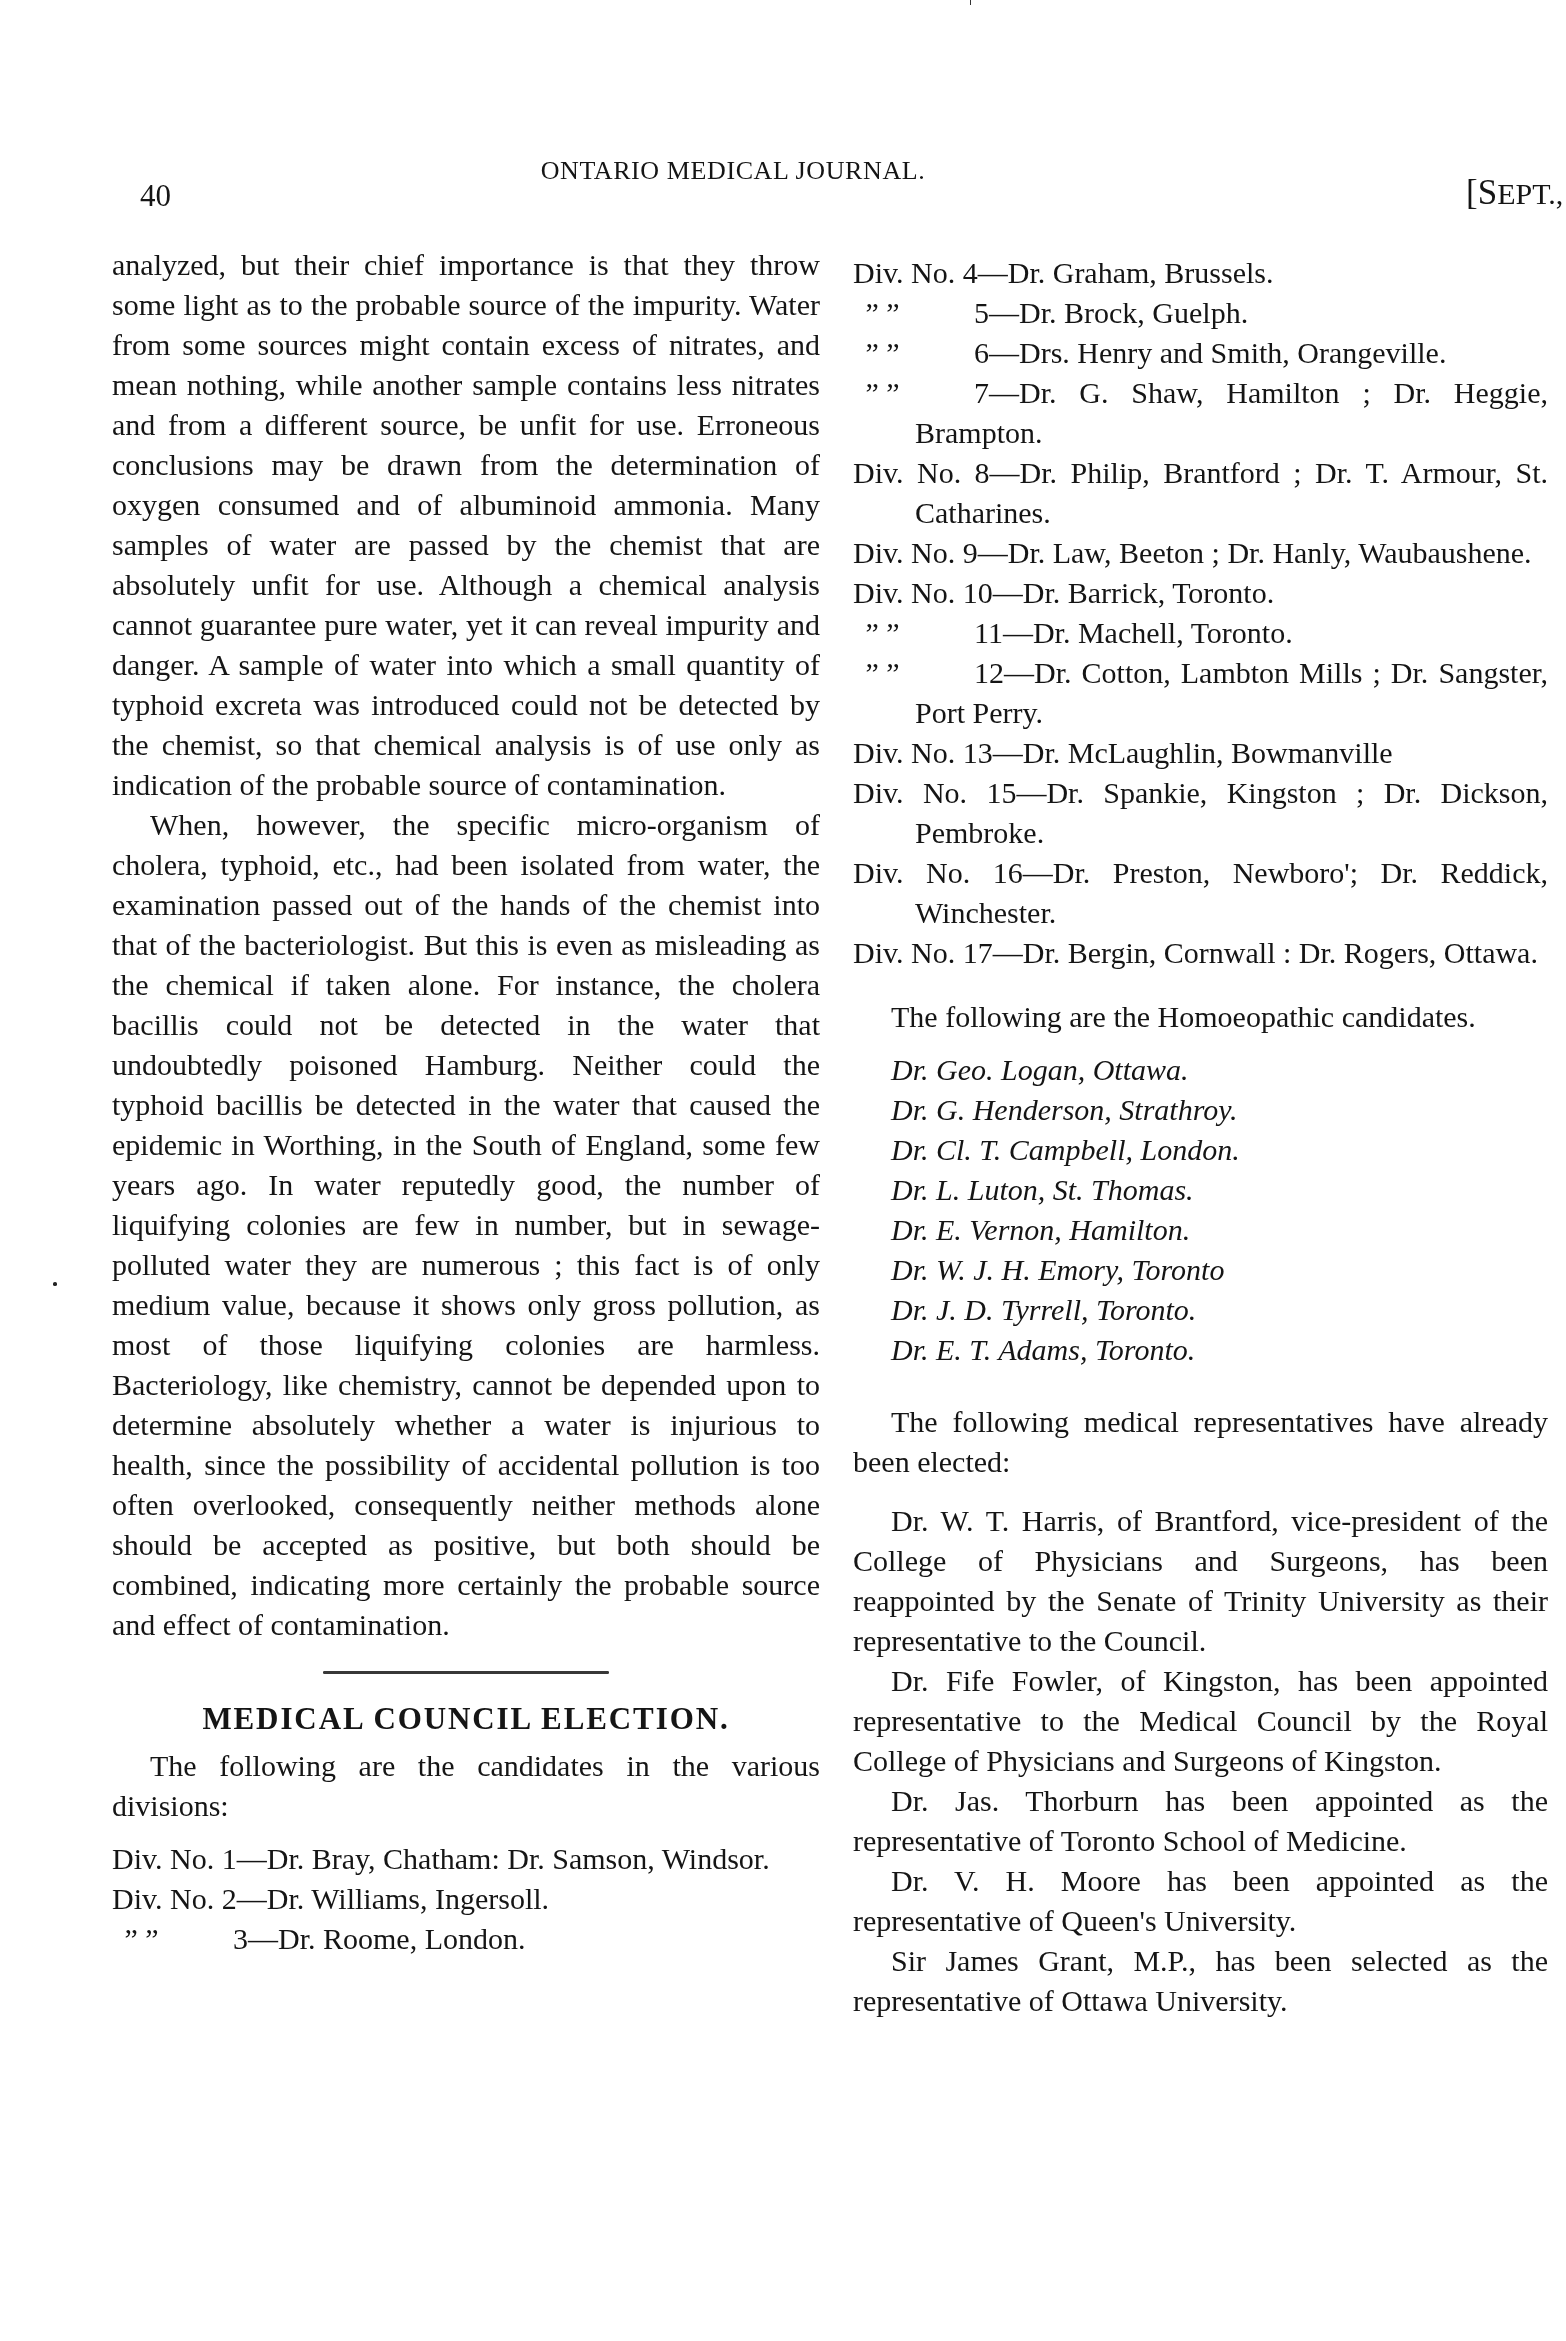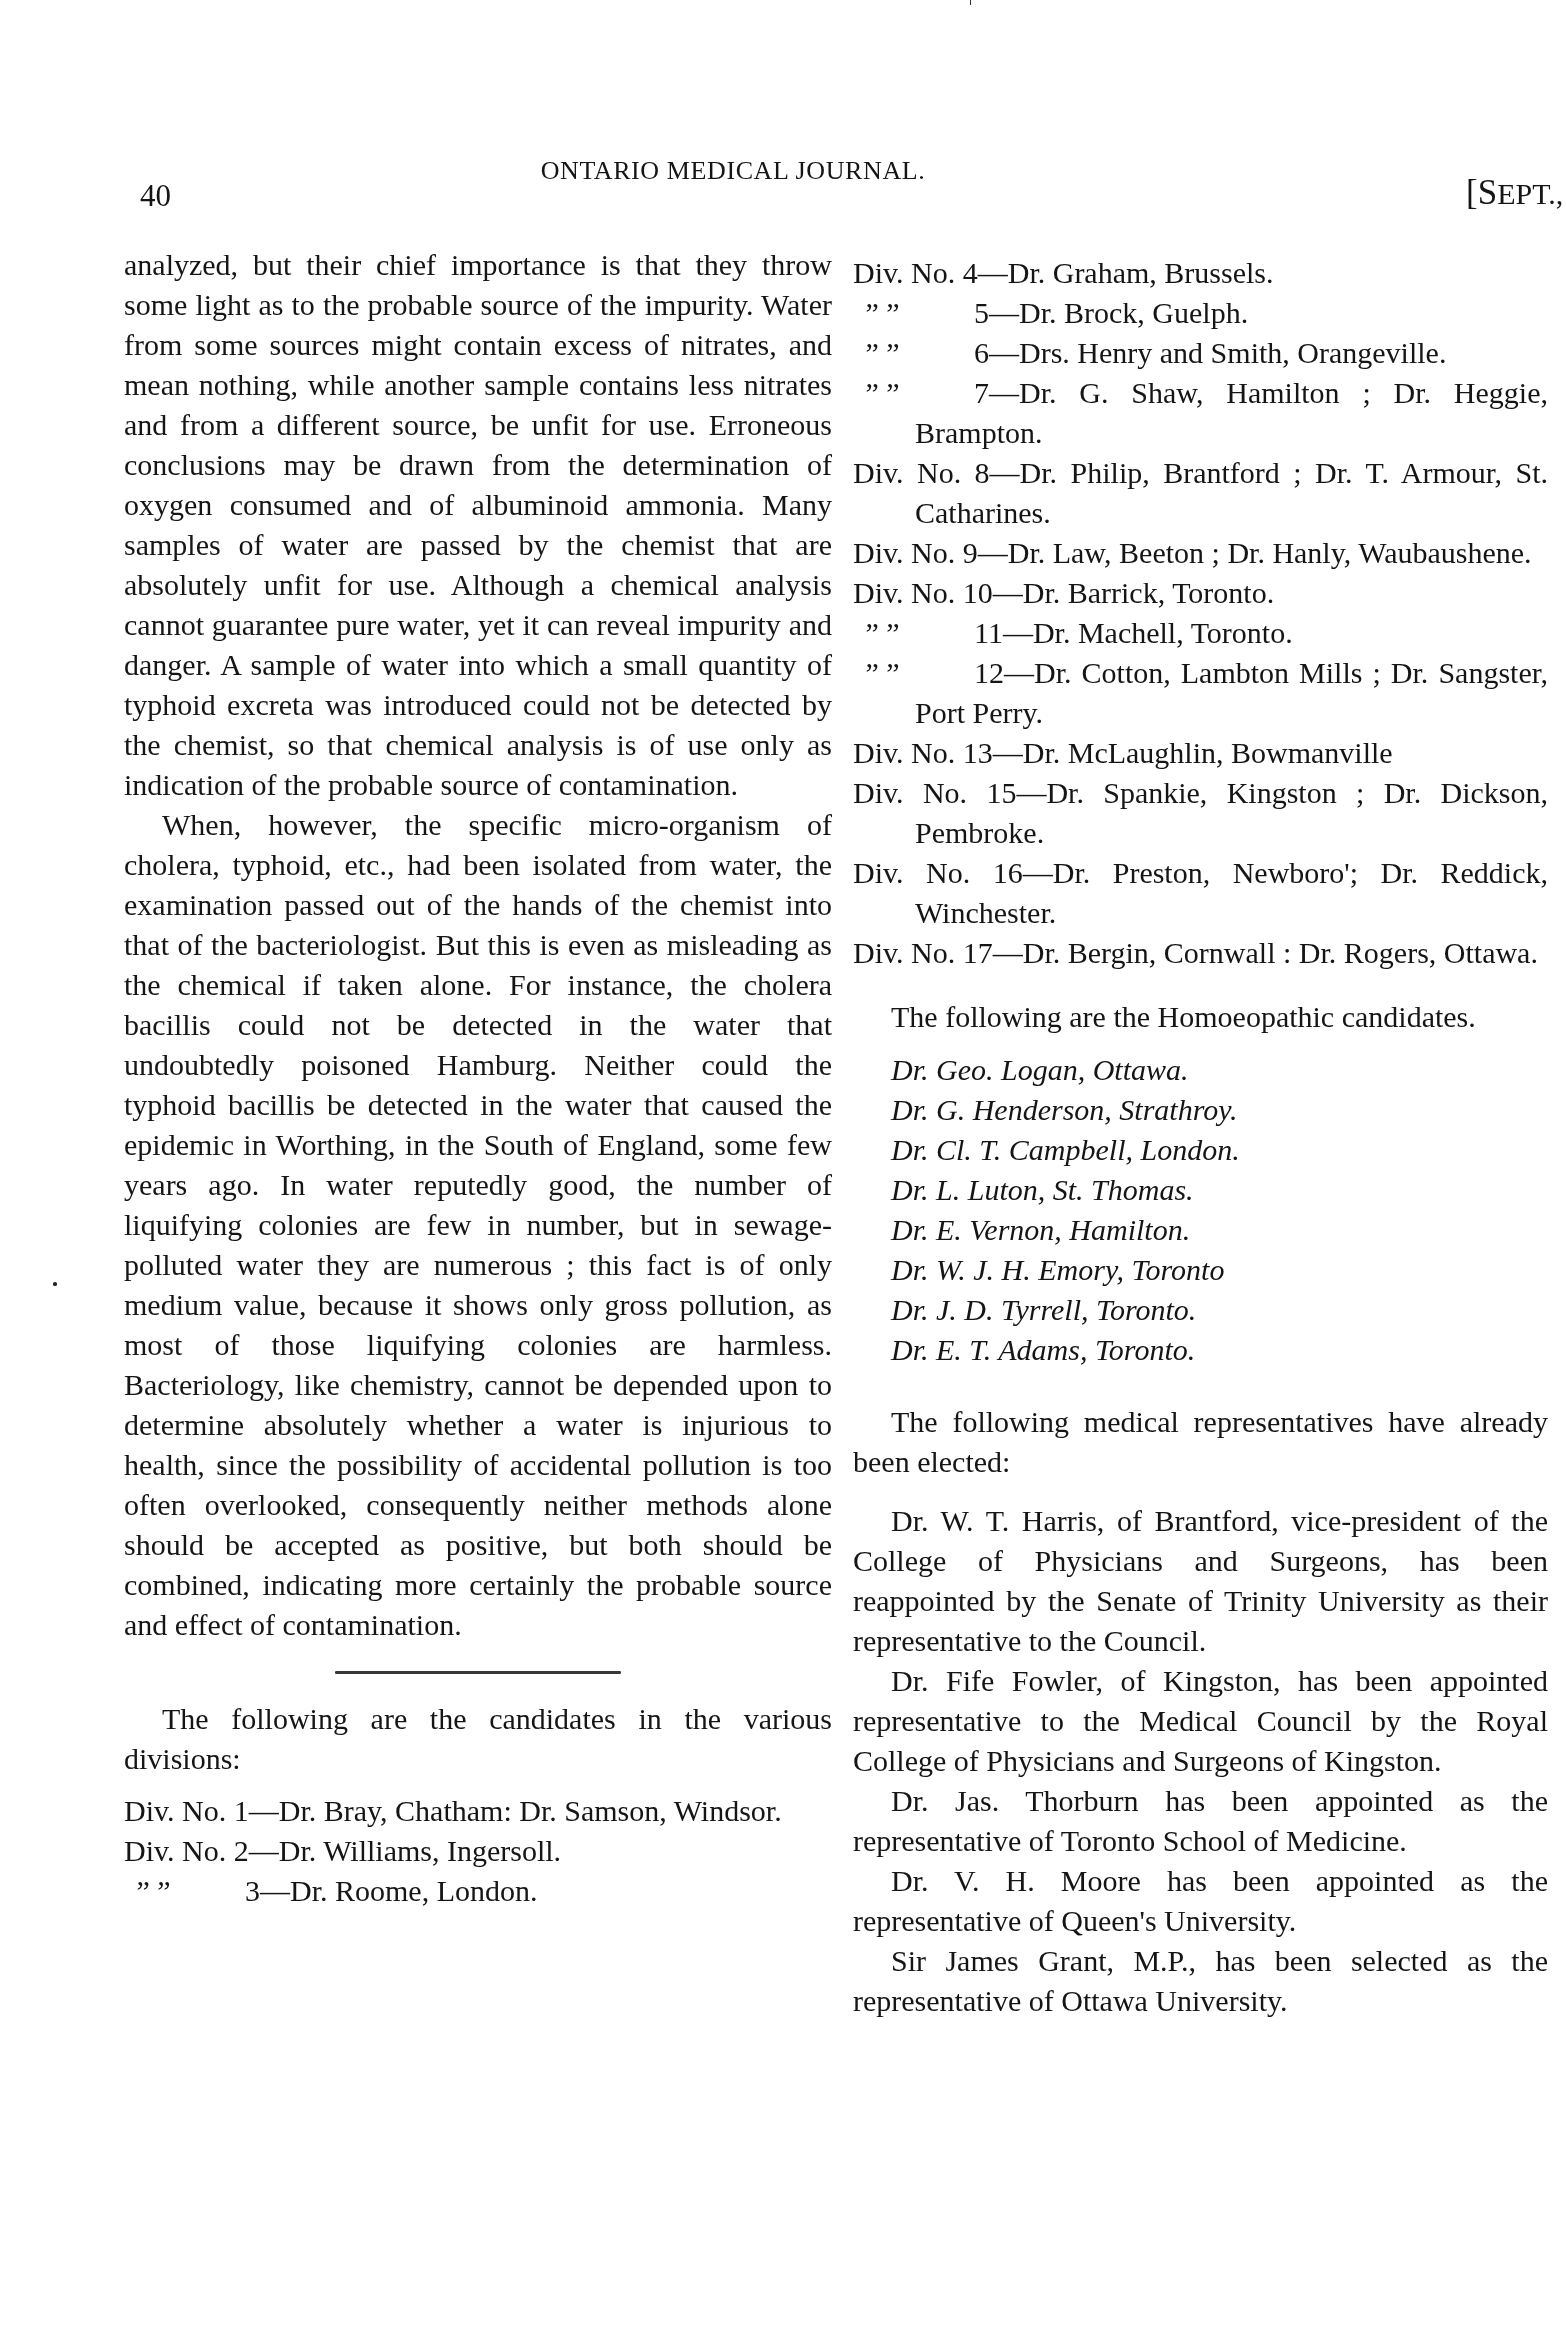--- a/index.html
+++ b/index.html
@@ -10,21 +10,21 @@
   }
   .header {
     position: absolute; left: 0; top: 0; width: 1566px; height: 248px;
   }
   .page-num { position: absolute; left: 140px; top: 178px; font-size: 31px; }
   .journal-title { position: absolute; left: 0; width: 1566px; top: 156px; text-align: center; font-size: 26px; letter-spacing: 0.6px; }
   .journal-title span { display: inline-block; transform: translateX(-50px); }
   .month { position: absolute; left: 1466px; top: 173px; font-size: 35px; }
   .month .sc { font-size: 30px; }
   .col { position: absolute; top: 245px; font-size: 30px; line-height: 40px; }
-  .col-left { left: 124px; width: 708px; }
+  .col-left { left: 112px; width: 708px; }
   .col-right { left: 853px; width: 695px; }
   .para { text-align: justify; text-align-last: left; margin: 0; }
   .indent { text-indent: 38px; }
   .rule { width: 286px; height: 3.1px; background: #222; margin: 26px auto 25px auto; border-radius: 1.2px; opacity: 0.9; }
   .section-title { text-align: center; font-size: 31px; letter-spacing: 1.9px; margin: 0 0 7.4px 0; }
   .list { margin: 12.4px 0 0 0; padding: 0; list-style: none; }
   .list li { padding-left: 62px; text-indent: -62px; text-align: justify; text-align-last: left; }
   .list li .ditto { display: inline-block; width: 62px; text-indent: 0; padding-left: 12.4px; box-sizing: border-box; }
   .list li .ditto2 { display: inline-block; width: 59px; text-indent: 0; padding-left: 7.4px; box-sizing: border-box; }
   .homeo-intro { margin: 23.6px 0 0 0; text-indent: 38px; }
@@ -45,20 +45,21 @@
   <div class="journal-title"><span>ONTARIO MEDICAL JOURNAL.</span></div>
   <div class="month"><span>[S</span><span class="sc">EPT.,</span></div>
 </div>
 
 <div class="col col-left">
   <p class="para">analyzed, but their chief importance is that they throw some light as to the probable source of the impurity. Water from some sources might contain excess of nitrates, and mean nothing, while another sample contains less nitrates and from a different source, be unfit for use. Erroneous conclusions may be drawn from the determination of oxygen consumed and of albuminoid ammonia. Many samples of water are passed by the chemist that are absolutely unfit for use. Although a chemical analysis cannot guarantee pure water, yet it can reveal impurity and danger. A sample of water into which a small quantity of typhoid excreta was introduced could not be detected by the chemist, so that chemical analysis is of use only as indication of the probable source of contamination.</p>
   <p class="para indent">When, however, the specific micro-organism of cholera, typhoid, etc., had been isolated from water, the examination passed out of the hands of the chemist into that of the bacteriologist. But this is even as misleading as the chemical if taken alone. For instance, the cholera bacillis could not be detected in the water that undoubtedly poisoned Hamburg. Neither could the typhoid bacillis be detected in the water that caused the epidemic in Worthing, in the South of England, some few years ago. In water reputedly good, the number of liquifying colonies are few in number, but in sewage-polluted water they are numerous ; this fact is of only medium value, because it shows only gross pollution, as most of those liquifying colonies are harmless. Bacteriology, like chemistry, cannot be depended upon to determine absolutely whether a water is injurious to health, since the possibility of accidental pollution is too often overlooked, consequently neither methods alone should be accepted as positive, but both should be combined, indicating more certainly the probable source and effect of contamination.</p>
 
   <div class="rule"></div>
 
+  <h2 class="section-title">MEDICAL COUNCIL ELECTION.</h2>
   <p class="para indent">The following are the candidates in the various divisions:</p>
 
   <ul class="list">
     <li><span>Div. No.</span> <span>1</span>—<span>Dr. Bray, Chatham: Dr. Samson, Windsor.</span></li>
     <li><span>Div. No.</span> <span>2</span>—<span>Dr. Williams, Ingersoll.</span></li>
     <li><span class="ditto">”  ”</span><span class="ditto2"></span><span>3</span>—<span>Dr. Roome, London.</span></li>
   </ul>
 </div>
 
 <div class="col col-right">

